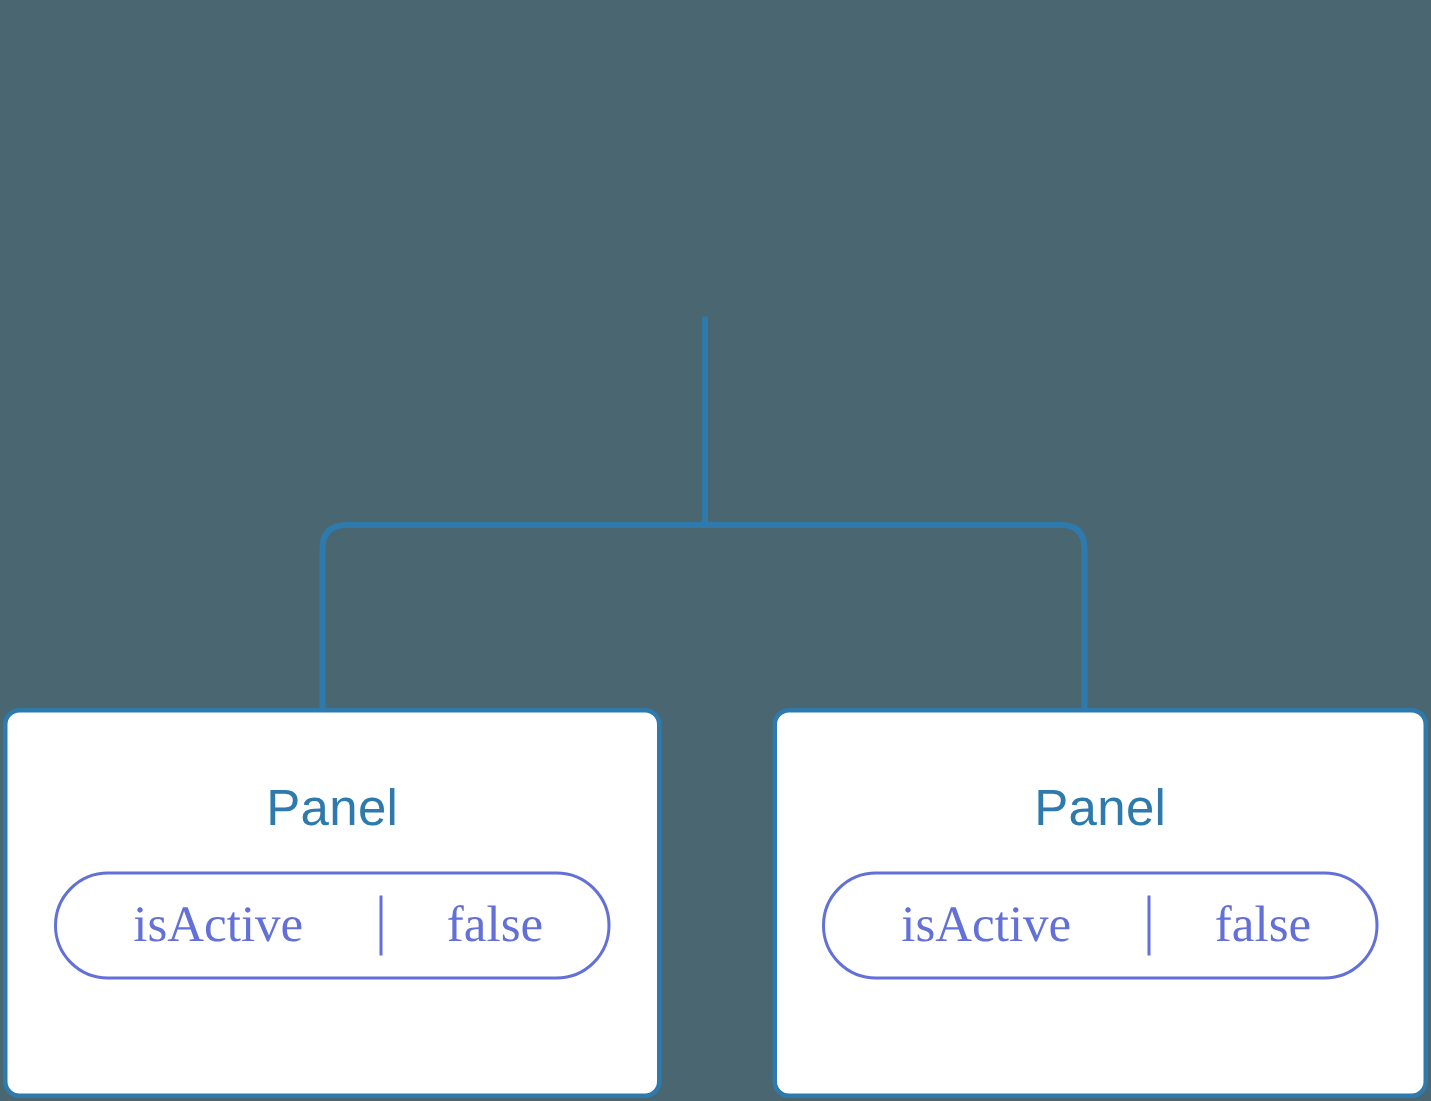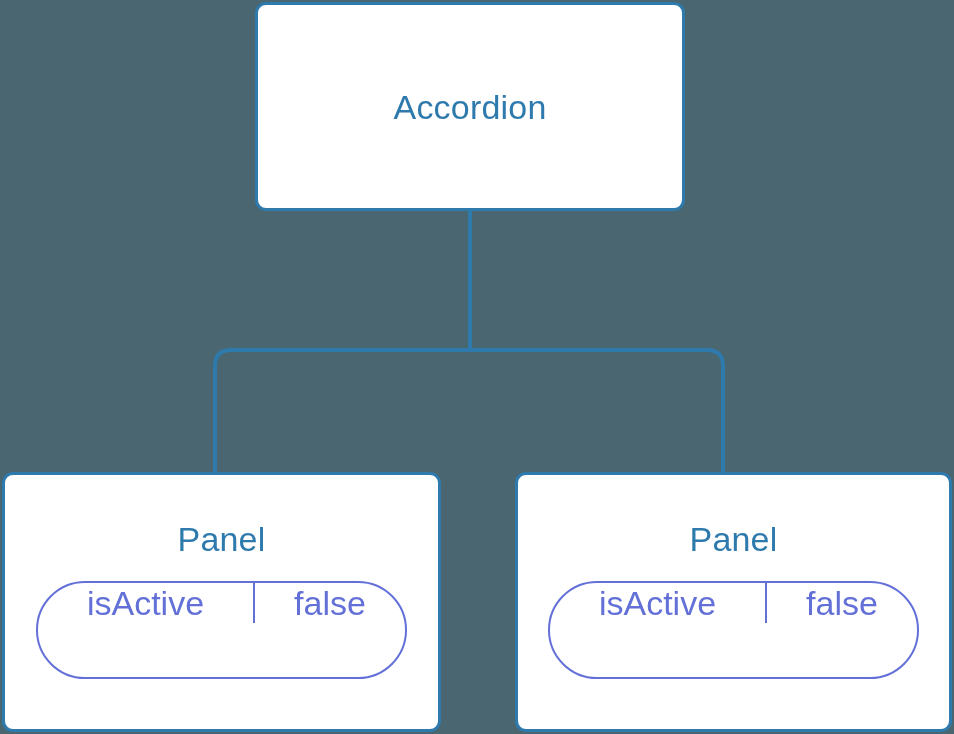--- a/index.html
+++ b/index.html
@@ -62,27 +62,28 @@
   }
   .node-title {
     color: #2e7aad;
     font-size: 34px;
     line-height: 40px;
     letter-spacing: 0.2px;
     white-space: nowrap;
   }
   .prop-pill {
     margin-top: 22px;
-    height: 98px;
+    height: 72px;
     border: 2.5px solid #6370d8;
     border-radius: 49px;
     box-sizing: border-box;
     display: flex;
-    align-items: flex-start;
+    align-items: center;
     background: transparent;
+    font-family: Liberation Serif, serif;
   }
   .prop-key,
   .prop-val {
     display: flex;
     align-items: center;
     justify-content: center;
     color: #6370d8;
     font-size: 34px;
     line-height: 40px;
     white-space: nowrap;
@@ -99,23 +100,20 @@
 <body>
 
 <div id="stage">
 
   <svg id="edges" viewBox="0 0 954 734" width="954" height="734" xmlns="http://www.w3.org/2000/svg">
     <path d="M 470 211 L 470 350" fill="none" stroke="#2e7aad" stroke-width="4" stroke-linecap="butt"></path>
     <path d="M 470 350 L 231 350 Q 215 350 215 366 L 215 474" fill="none" stroke="#2e7aad" stroke-width="4" stroke-linecap="butt" stroke-linejoin="round"></path>
     <path d="M 470 350 L 707 350 Q 723 350 723 366 L 723 474" fill="none" stroke="#2e7aad" stroke-width="4" stroke-linecap="butt" stroke-linejoin="round"></path>
   </svg>
 
-  <div class="node" id="node-accordion">
-    <div class="node-title">Accordion</div>
-  </div>
 
   <div class="node" id="node-panel-0">
     <div class="node-title">Panel</div>
     <div class="prop-pill">
       <div class="prop-key">isActive</div>
       <div class="prop-val">false</div>
     </div>
   </div>
 
   <div class="node" id="node-panel-1">

